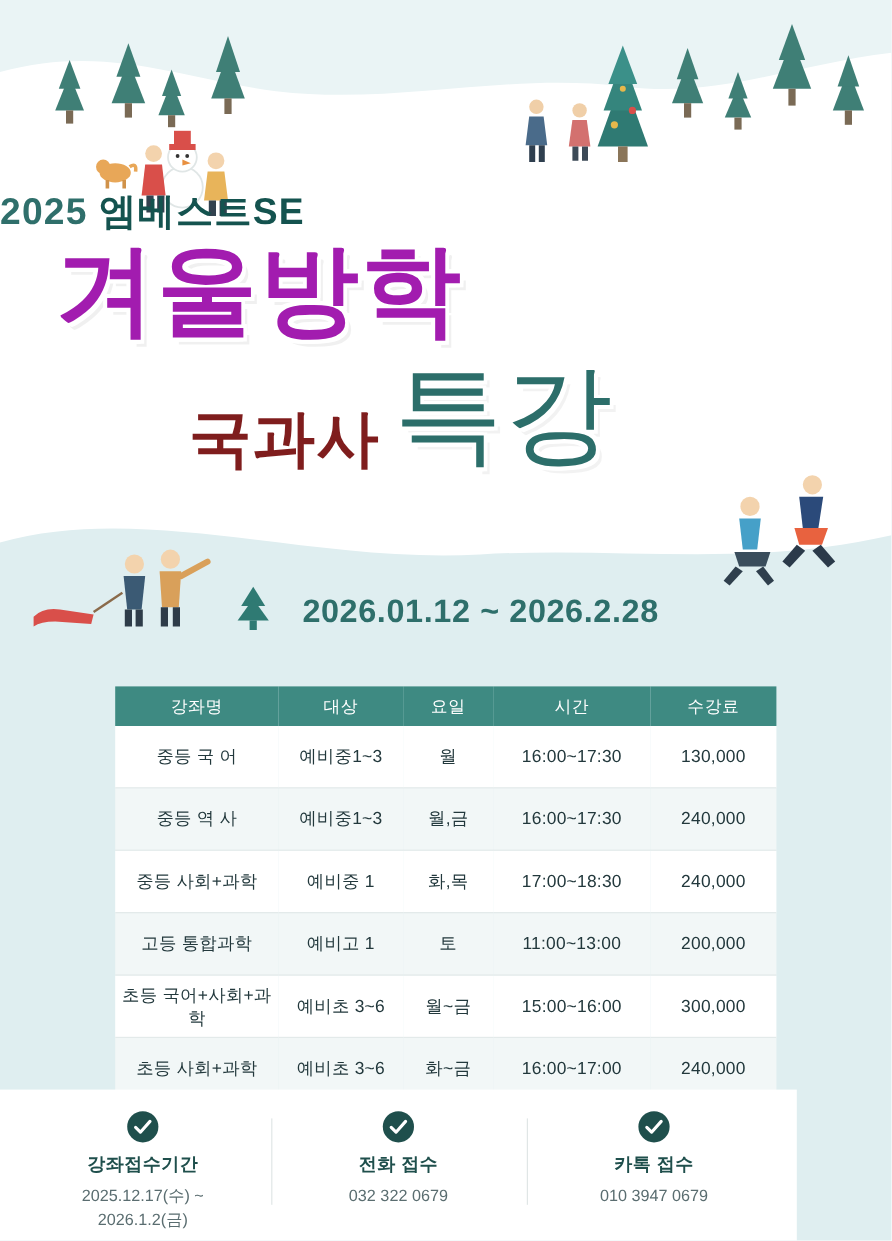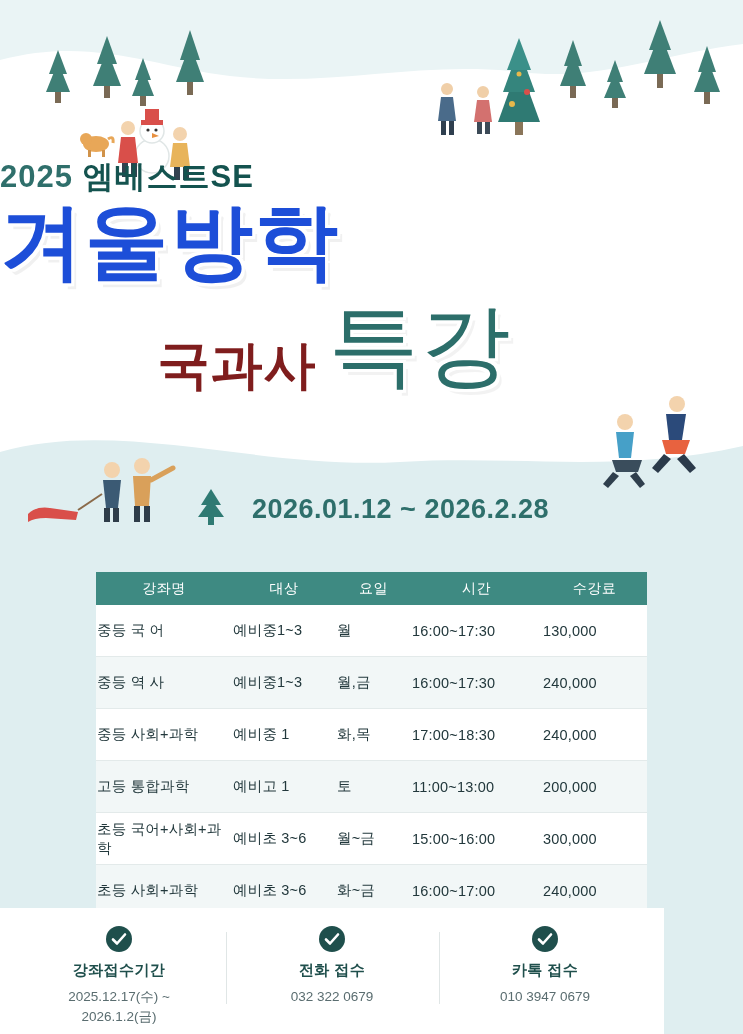--- a/index.html
+++ b/index.html
@@ -39,28 +39,29 @@
     color: #2f6f6b;
   }
   .kicker .em {
     color: #14534f;
   }
   .main-title {
     margin-top: 4px;
     font-size: 83px;
     line-height: 0.97;
     font-weight: bold;
-    color: #1d4ed8;
+    color: #a21caf;
     letter-spacing: 2px;
     text-shadow:
        3px 0 0 #ffffff, -3px 0 0 #ffffff,
        0 3px 0 #ffffff, 0 -3px 0 #ffffff,
        3px 3px 0 #ffffff, -3px 3px 0 #ffffff,
        3px -3px 0 #ffffff, -3px -3px 0 #ffffff,
        5px 6px 0 rgba(0,0,0,0.06);
+    margin-left: 46px;
   }
   .sub-title-row {
     margin-top: 2px;
     display: flex;
     align-items: flex-end;
     justify-content: center;
     gap: 12px;
   }
   .sub-a {
     font-size: 52px;
@@ -118,20 +119,21 @@
   table.courses th {
     background: #3e8a82;
     color: #ffffff;
     font-size: 14px;
     font-weight: normal;
     height: 31px;
     letter-spacing: 0.5px;
   }
   table.courses td {
     height: 49px;
+    text-align: center;
     font-size: 14.5px;
     color: #22383c;
     background: #ffffff;
     border-bottom: 1px solid #e3eaea;
     letter-spacing: 0.2px;
   }
   table.courses tr.alt td {
     background: #f2f7f7;
   }
   table.courses tr:last-child td {

